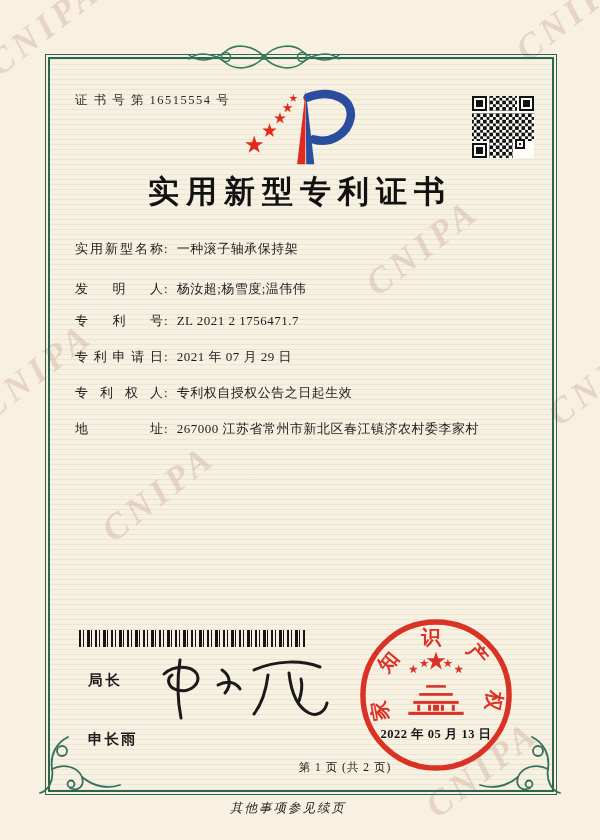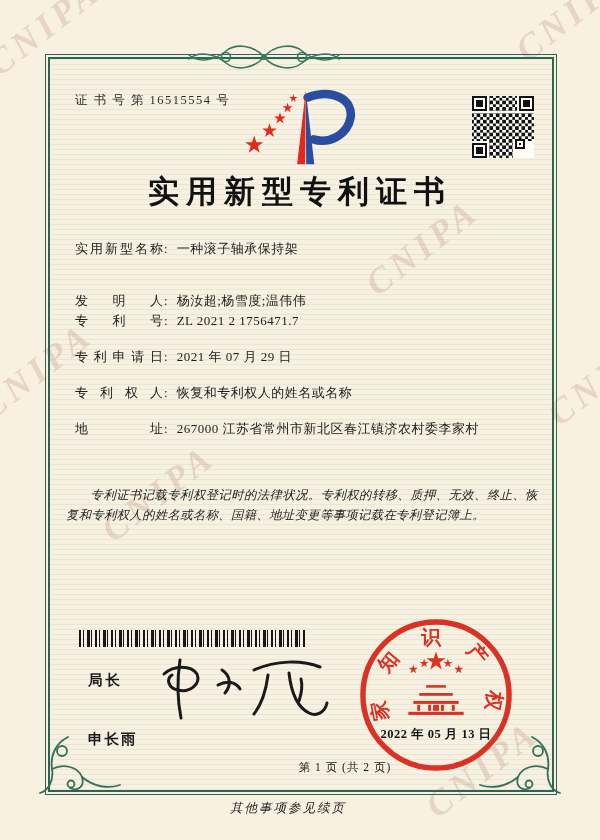--- a/index.html
+++ b/index.html
@@ -151,41 +151,40 @@
   <rect x="21" y="21" width="3" height="3" fill="#fdfcf8"></rect>
   <rect x="22" y="22" width="1" height="1" fill="#111"></rect>
 </svg>
 
 <div class="title">实用新型专利证书</div>
 
 <div class="fields">
   <div class="frow" style="top:0">
     <span class="flabel">实用新型名称</span><span class="fcolon">:</span><span class="fval">一种滚子轴承保持架</span>
   </div>
-  <div class="frow" style="top:52px">
+  <div class="frow" style="top:40px">
     <span class="flabel">发明人</span><span class="fcolon">:</span><span class="fval">杨汝超;杨雪度;温伟伟</span>
   </div>
   <div class="frow" style="top:72px">
     <span class="flabel">专利号</span><span class="fcolon">:</span><span class="fval">ZL 2021 2 1756471.7</span>
   </div>
   <div class="frow" style="top:108px">
     <span class="flabel">专利申请日</span><span class="fcolon">:</span><span class="fval">2021 年 07 月 29 日</span>
   </div>
   <div class="frow" style="top:144px">
-    <span class="flabel">专利权人</span><span class="fcolon">:</span><span class="fval">恢复和专利权人的姓名或名称</span>
+    <span class="flabel">专利权人</span><span class="fcolon">:</span><span class="fval">专利权自授权公告之日起生效</span>
   </div>
   <div class="frow" style="top:180px">
     <span class="flabel">地址</span><span class="fcolon">:</span><span class="fval">267000 江苏省常州市新北区春江镇济农村委李家村</span>
   </div>
   <div class="frow" style="top:215px;width:460px">
   </div>
 </div>
 
 <div class="paras">
-  <p>专利证书记载专利权登记时的法律状况。专利权的转移、质押、无效、终止、恢复和专利权人的姓名或名称、国籍、地址变更等事项记载在专利登记簿上。</p>
 </div>
 
 <div class="barcode"></div>
 
 <div class="dtitle">局长</div>
 <div class="dname">申长雨</div>
 <svg class="sig" viewBox="0 0 200 80">
   <g stroke="#1a1a1a" fill="none" stroke-width="3" stroke-linecap="round" stroke-linejoin="round">
     <path d="M30,12 C27,32 27,50 31,70"></path>
     <path d="M14,26 C24,17 41,17 47,26 C51,36 40,45 28,42 C18,40 16,31 22,27"></path>

